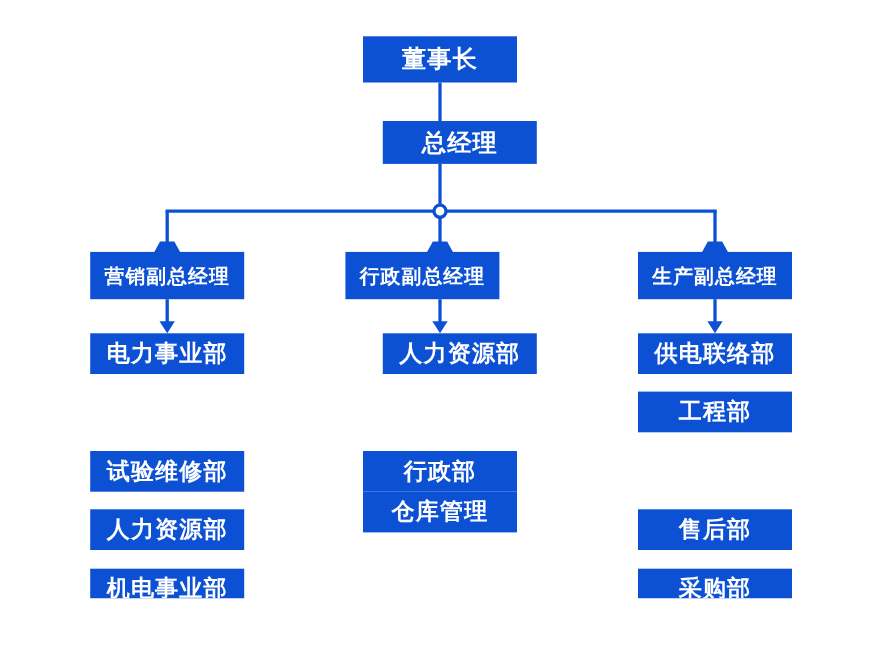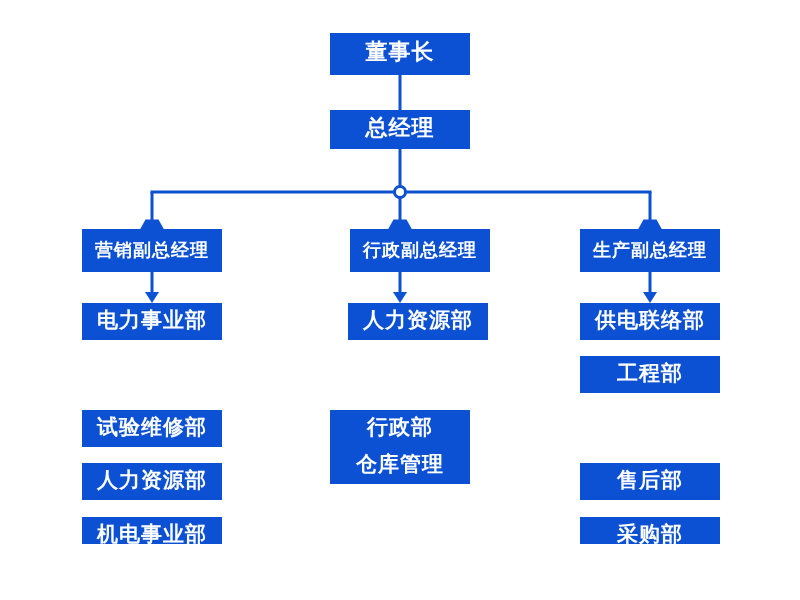--- a/index.html
+++ b/index.html
@@ -11,21 +11,21 @@
   html, body {
     margin: 0;
     padding: 0;
     background: var(--background, #FFFFFF);
   }
   .canvas {
     position: relative;
     width: 800px;
     height: 544px;
     background: var(--background, #FFFFFF);
-    font-family: Liberation Mono, monospace;
+    font-family: Liberation Sans, sans-serif;
     overflow: hidden;
   }
   .connectors {
     position: absolute;
     left: 0;
     top: 0;
     width: 800px;
     height: 600px;
     pointer-events: none;
   }
@@ -72,24 +72,24 @@
     <line x1="400" y1="272" x2="400" y2="293" style="stroke:var(--connector,#0C51D3);stroke-width:3"></line>
     <polygon points="393,292 407,292 400,303" style="fill:var(--connector,#0C51D3)"></polygon>
     <line x1="650" y1="272" x2="650" y2="293" style="stroke:var(--connector,#0C51D3);stroke-width:3"></line>
     <polygon points="643,292 657,292 650,303" style="fill:var(--connector,#0C51D3)"></polygon>
 
     <circle cx="400" cy="192" r="5.5" style="fill:#FFFFFF;stroke:var(--connector,#0C51D3);stroke-width:3"></circle>
   </svg>
 
   <div class="node lvl-top" style="left:330px;top:33px;width:140px;height:42px">董事长</div>
 
-  <div class="node lvl-top" style="left:330px;top:110px;width:140px;height:39px">总经理</div>
+  <div class="node lvl-top" style="left:348px;top:110px;width:140px;height:39px">总经理</div>
 
   <div class="node lvl-branch" style="left:82px;top:229px;width:140px;height:43px">营销副总经理</div>
-  <div class="node lvl-branch" style="left:350px;top:229px;width:140px;height:43px">行政副总经理</div>
+  <div class="node lvl-branch" style="left:314px;top:229px;width:140px;height:43px">行政副总经理</div>
   <div class="node lvl-branch" style="left:580px;top:229px;width:140px;height:43px">生产副总经理</div>
 
   <div class="node lvl-dept" style="left:82px;top:303px;width:140px;height:37px">电力事业部</div>
   <div class="node lvl-dept" style="left:82px;top:410px;width:140px;height:37px">试验维修部</div>
   <div class="node lvl-dept" style="left:82px;top:463px;width:140px;height:37px">人力资源部</div>
   <div class="node lvl-dept" style="left:82px;top:517px;width:140px;height:37px">机电事业部</div>
 
   <div class="node lvl-dept" style="left:348px;top:303px;width:140px;height:37px">人力资源部</div>
   <div class="node lvl-dept" style="left:330px;top:410px;width:140px;height:37px">行政部</div>
   <div class="node lvl-dept" style="left:330px;top:447px;width:140px;height:37px">仓库管理</div>

